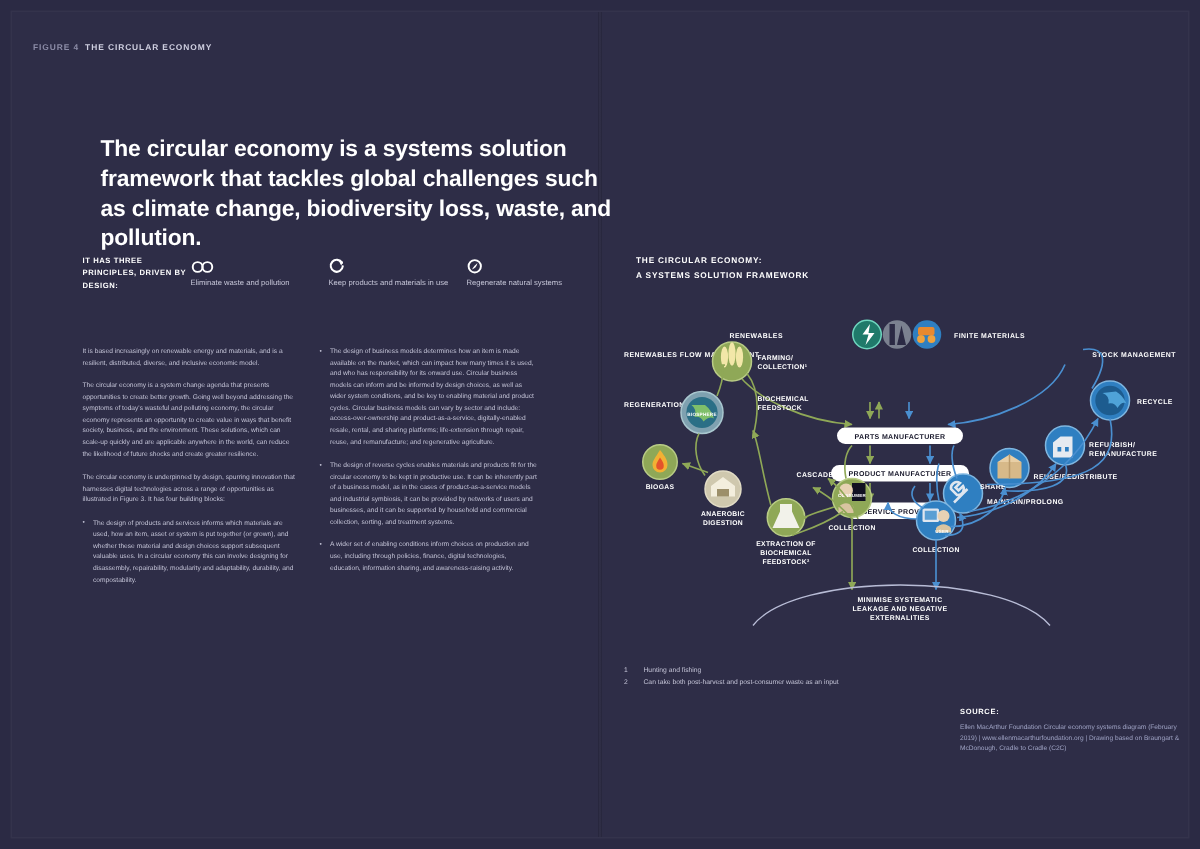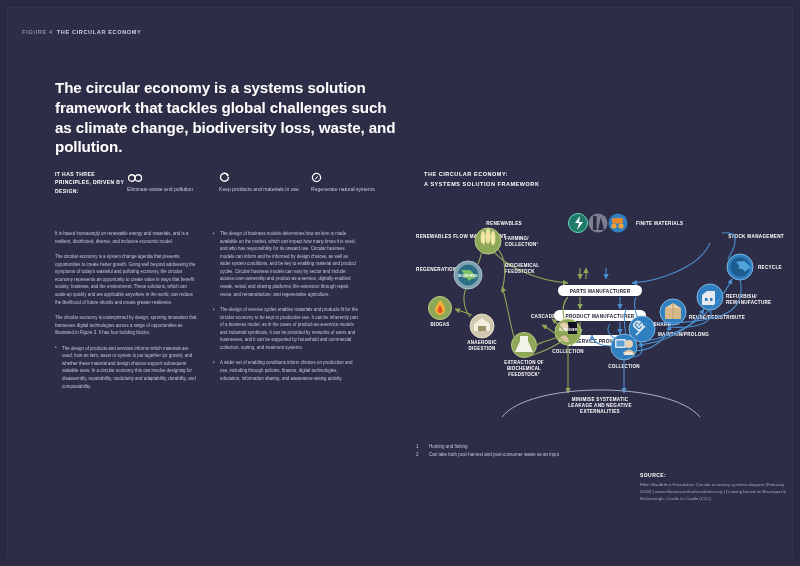--- a/index.html
+++ b/index.html
@@ -24,21 +24,21 @@
     background:linear-gradient(to right,rgba(0,0,0,.25),rgba(255,255,255,.03),rgba(0,0,0,.25));
   }
   .fig-header{
     position:absolute;left:22px;top:29px;
     font-size:5.6px;letter-spacing:.11em;font-weight:700;
     color:#cfcfe0;text-transform:uppercase;
   }
   .fig-header .num{color:#8d8da8;font-weight:700;margin-right:4px;}
 
   h1.title{
-    position:absolute;left:55px;top:78px;width:345px;margin:0;
+    position:absolute;left:55px;top:78px;width:345px;margin:12px;
     font-size:15.2px;line-height:1.30;font-weight:700;color:#ffffff;
     letter-spacing:-0.1px;
   }
 
   
   .principles{position:absolute;left:55px;top:170px;width:350px;display:flex;}
   .prin-lead{
     width:72px;font-size:5.1px;line-height:1.62;font-weight:700;
     letter-spacing:.075em;text-transform:uppercase;color:#ffffff;
   }

